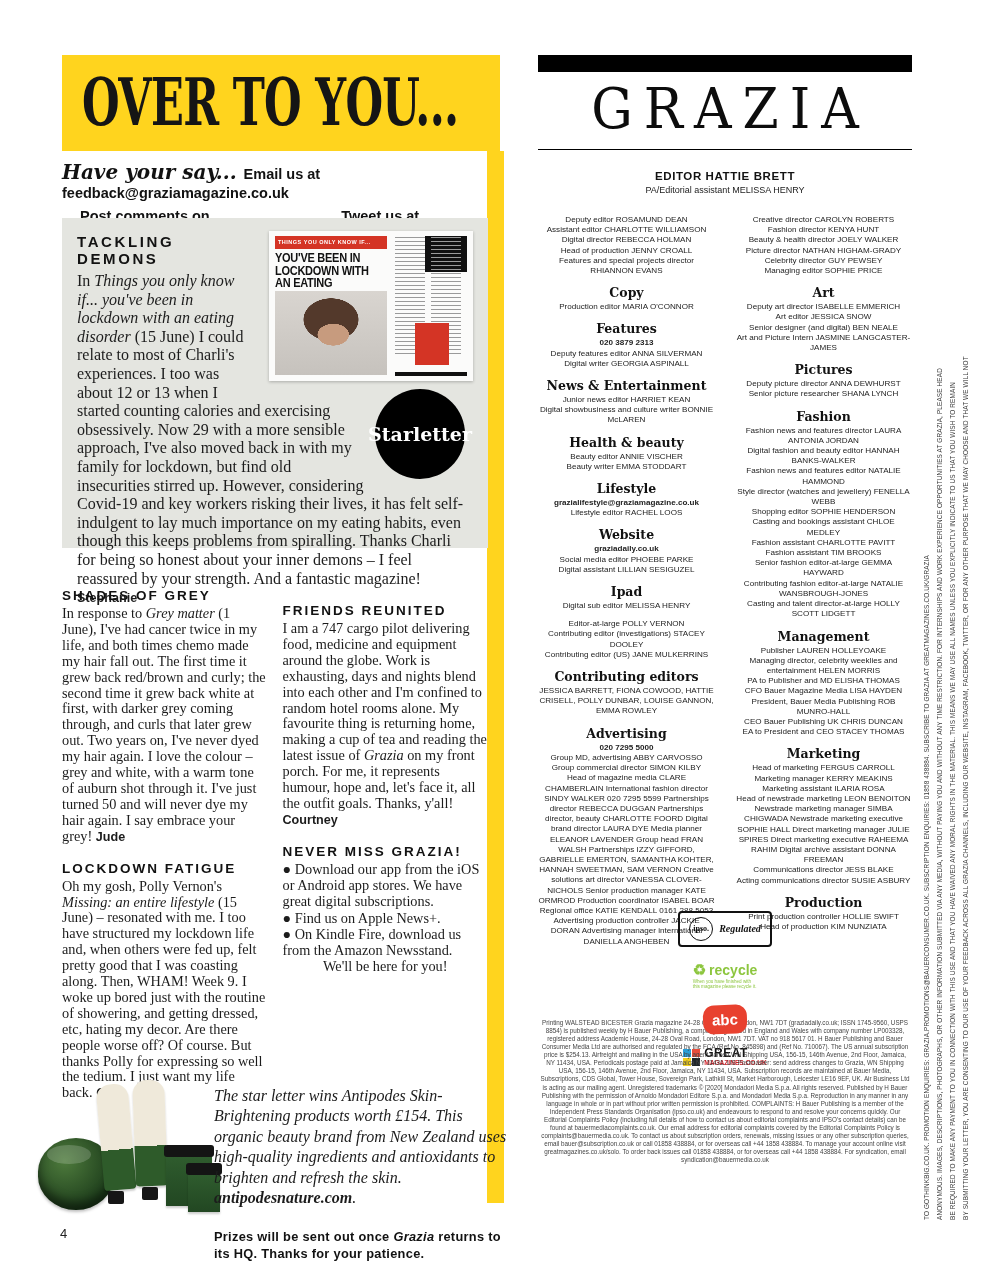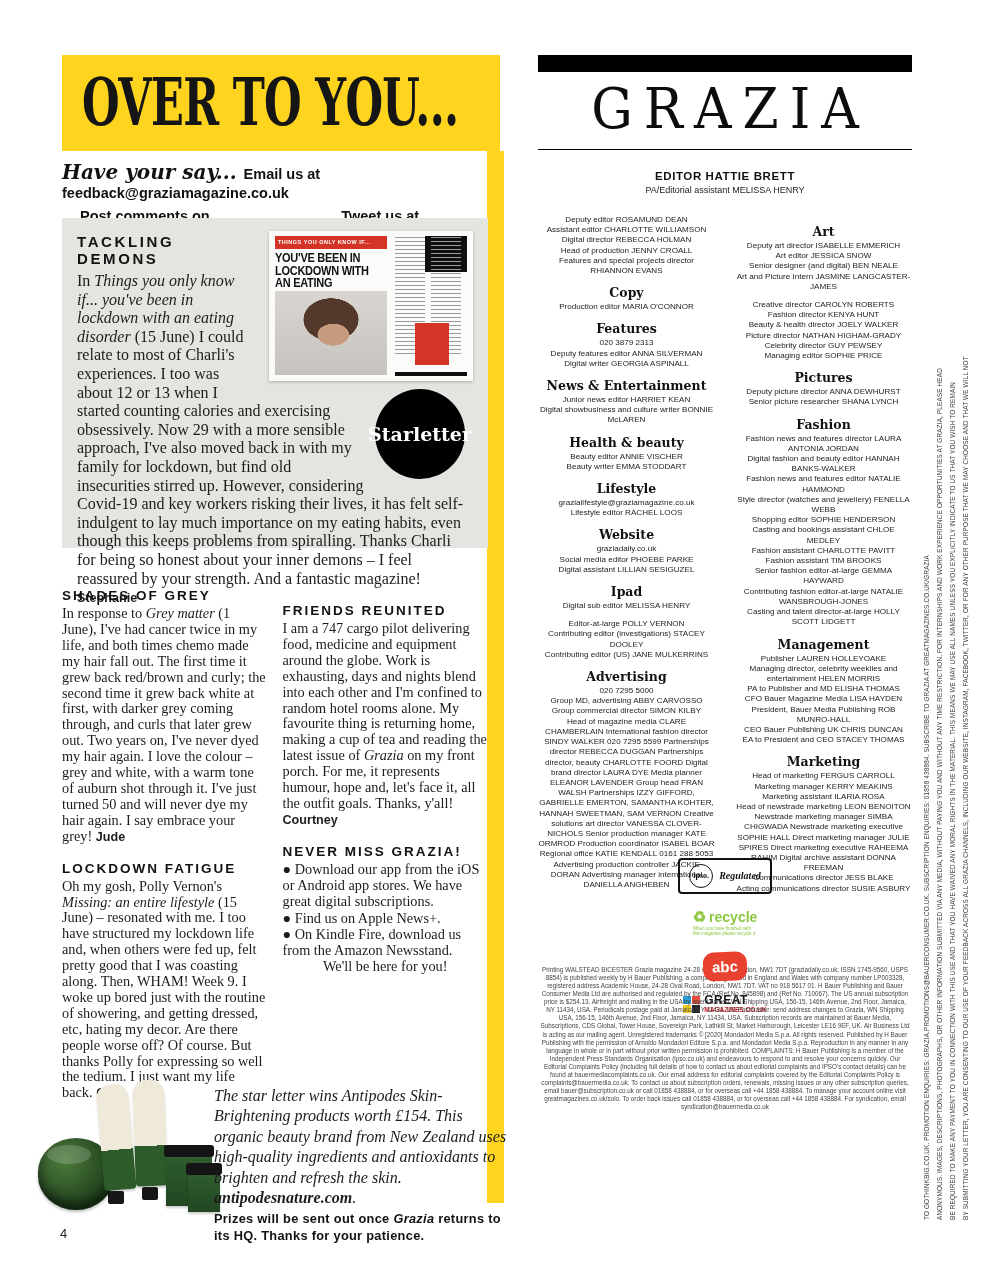--- a/index.html
+++ b/index.html
@@ -79,36 +79,36 @@
   .tube.t1{left:64px;bottom:40px;transform:rotate(-5deg);}
   .tube.t2{left:98px;bottom:44px;transform:rotate(-2deg);}
   .tubecap{position:absolute;width:16px;height:13px;background:#161616;border-radius:2px;}
   .tc1{left:72px;bottom:26px;} .tc2{left:106px;bottom:30px;}
   .jar{position:absolute;box-shadow:0 2px 2px rgba(0,0,0,.2);background:linear-gradient(#2f5c2e,#224722);}
   .jar::before{content:"";position:absolute;left:-2px;top:-11px;right:-2px;height:12px;background:#141414;border-radius:3px;}
   .jar.j1{left:130px;bottom:24px;width:46px;height:50px;}
   .jar.j2{left:152px;bottom:18px;width:32px;height:38px;}
   .prize{position:absolute;left:214px;top:1086px;width:294px;}
   .prize-italic{font-family:"Liberation Serif",serif;font-style:italic;font-size:16px;line-height:20.4px;color:#1c1c1c;margin:0;}
-  .prize-note{margin-top:3px;font-weight:700;font-size:12.8px;line-height:16.4px;letter-spacing:.3px;}
+  .prize-note{margin-top:21px;font-weight:700;font-size:12.8px;line-height:16.4px;letter-spacing:.3px;}
   .pagenum{position:absolute;left:60px;top:1226px;font-size:13px;color:#222;}
   
   .masthead{position:absolute;left:538px;top:55px;width:374px;}
   .black-bar{height:17px;background:#000;}
   .brand{text-align:center;font-family:"DejaVu Serif",serif;font-size:52px;letter-spacing:11px;text-indent:11px;
     margin-top:4px;transform:scale(1,1.08);transform-origin:center top;color:#0c0c0c;}
   .rule{border:0;border-top:1.5px solid #000;margin:13px 0 0;}
   .editor{text-align:center;font-weight:700;font-size:11.5px;letter-spacing:.6px;margin-top:20px;}
   .pa{text-align:center;font-size:9px;margin-top:3px;color:#222;}
   .mcols{display:flex;gap:20px;margin-top:20px;}
   .mcol{flex:1;min-width:0;text-align:center;}
   .mblock{margin-bottom:8px;}
   .mhead{font-family:"DejaVu Serif",serif;font-weight:700;font-size:12.5px;margin:9px 0 2px;}
   .mline{font-size:8.1px;line-height:10.2px;color:#232323;}
-  .mline.b{font-weight:400;}
+  .mline.b{font-weight:700;}
   .logos{display:flex;align-items:center;justify-content:center;gap:15px;margin-top:12px;height:44px;flex-direction:column;}
   .ipso{border:2px solid #111;border-radius:4px;padding:4px 9px;display:flex;align-items:center;gap:6px;}
   .ipso-circle{width:22px;height:22px;border:1.5px solid #111;border-radius:50%;display:flex;align-items:center;justify-content:center;
     font-size:8px;font-weight:700;font-family:"Liberation Serif",serif;}
   .ipso-reg{font-size:10px;font-style:italic;font-weight:700;font-family:"Liberation Serif",serif;}
   .recycle{display:flex;flex-direction:column;align-items:flex-start;color:#8dc63f;}
   .recycle-top{display:flex;align-items:center;gap:3px;font-weight:700;font-size:14px;}
   .recycle-sym{font-size:15px;line-height:15px;}
   .recycle-cap{font-size:4.6px;line-height:5.4px;color:#8dc63f;width:64px;margin-top:1px;}
   .abc{background:#e8412f;color:#fff;font-weight:700;font-size:15px;padding:6px 9px;border-radius:11px;transform:rotate(-2deg);}
@@ -253,42 +253,46 @@
           <div class="mblock">
             <div class="mhead">Ipad</div>
             <div class="mline">Digital sub editor MELISSA HENRY</div>
           </div>
           <div class="mblock">
             <div class="mline">Editor-at-large POLLY VERNON</div>
             <div class="mline">Contributing editor (investigations) STACEY DOOLEY</div>
             <div class="mline">Contributing editor (US) JANE MULKERRINS</div>
           </div>
           <div class="mblock">
+            <div class="mhead">Contributing editors</div>
+            <div class="mline">JESSICA BARRETT, FIONA COWOOD, HATTIE CRISELL, POLLY DUNBAR, LOUISE GANNON, EMMA ROWLEY</div>
+          </div>
+          <div class="mblock">
             <div class="mhead">Advertising</div>
             <div class="mline b">020 7295 5000</div>
             <div class="mline">Group MD, advertising ABBY CARVOSSO</div>
             <div class="mline">Group commercial director SIMON KILBY</div>
             <div class="mline">Head of magazine media CLARE CHAMBERLAIN International fashion director SINDY WALKER 020 7295 5599 Partnerships director REBECCA DUGGAN Partnerships director, beauty CHARLOTTE FOORD Digital brand director LAURA DYE Media planner ELEANOR LAVENDER Group head FRAN WALSH Partnerships IZZY GIFFORD, GABRIELLE EMERTON, SAMANTHA KOHTER, HANNAH SWEETMAN, SAM VERNON Creative solutions art director VANESSA CLOVER-NICHOLS Senior production manager KATE ORMROD Production coordinator ISABEL BOAR Regional office KATIE KENDALL 0161 288 5053 Advertising production controller JACKIE DORAN Advertising manager international DANIELLA ANGHEBEN</div>
           </div>
         </div>
       <div class="mcol">
-          <div class="mblock">
-            <div class="mhead">Art</div>
-            <div class="mline">Deputy art director ISABELLE EMMERICH</div>
-            <div class="mline">Art editor JESSICA SNOW</div>
-            <div class="mline">Senior designer (and digital) BEN NEALE</div>
-            <div class="mline">Art and Picture Intern JASMINE LANGCASTER-JAMES</div>
-          </div>
           <div class="mblock">
             <div class="mline">Creative director CAROLYN ROBERTS</div>
             <div class="mline">Fashion director KENYA HUNT</div>
             <div class="mline">Beauty &amp; health director JOELY WALKER</div>
             <div class="mline">Picture director NATHAN HIGHAM-GRADY</div>
             <div class="mline">Celebrity director GUY PEWSEY</div>
             <div class="mline">Managing editor SOPHIE PRICE</div>
+          </div>
+          <div class="mblock">
+            <div class="mhead">Art</div>
+            <div class="mline">Deputy art director ISABELLE EMMERICH</div>
+            <div class="mline">Art editor JESSICA SNOW</div>
+            <div class="mline">Senior designer (and digital) BEN NEALE</div>
+            <div class="mline">Art and Picture Intern JASMINE LANGCASTER-JAMES</div>
           </div>
           <div class="mblock">
             <div class="mhead">Pictures</div>
             <div class="mline">Deputy picture director ANNA DEWHURST</div>
             <div class="mline">Senior picture researcher SHANA LYNCH</div>
           </div>
           <div class="mblock">
             <div class="mhead">Fashion</div>
             <div class="mline">Fashion news and features director LAURA ANTONIA JORDAN</div>
             <div class="mline">Digital fashion and beauty editor HANNAH BANKS-WALKER</div>
@@ -313,20 +317,25 @@
             <div class="mline">EA to President and CEO STACEY THOMAS</div>
           </div>
           <div class="mblock">
             <div class="mhead">Marketing</div>
             <div class="mline">Head of marketing FERGUS CARROLL</div>
             <div class="mline">Marketing manager KERRY MEAKINS</div>
             <div class="mline">Marketing assistant ILARIA ROSA</div>
             <div class="mline">Head of newstrade marketing LEON BENOITON Newstrade marketing manager SIMBA CHIGWADA Newstrade marketing executive SOPHIE HALL Direct marketing manager JULIE SPIRES Direct marketing executive RAHEEMA RAHIM Digital archive assistant DONNA FREEMAN</div>
             <div class="mline">Communications director JESS BLAKE</div>
             <div class="mline">Acting communications director SUSIE ASBURY</div>
+          </div>
+          <div class="mblock">
+            <div class="mhead">Production</div>
+            <div class="mline">Print production controller HOLLIE SWIFT</div>
+            <div class="mline">Head of production KIM NUNZIATA</div>
           </div>
         </div>
     </div>
     <div class="logos">
       <div class="ipso">
         <span class="ipso-circle">ipso.</span>
         <span class="ipso-reg">Regulated</span>
       </div>
       <div class="recycle">
         <div class="recycle-top">

